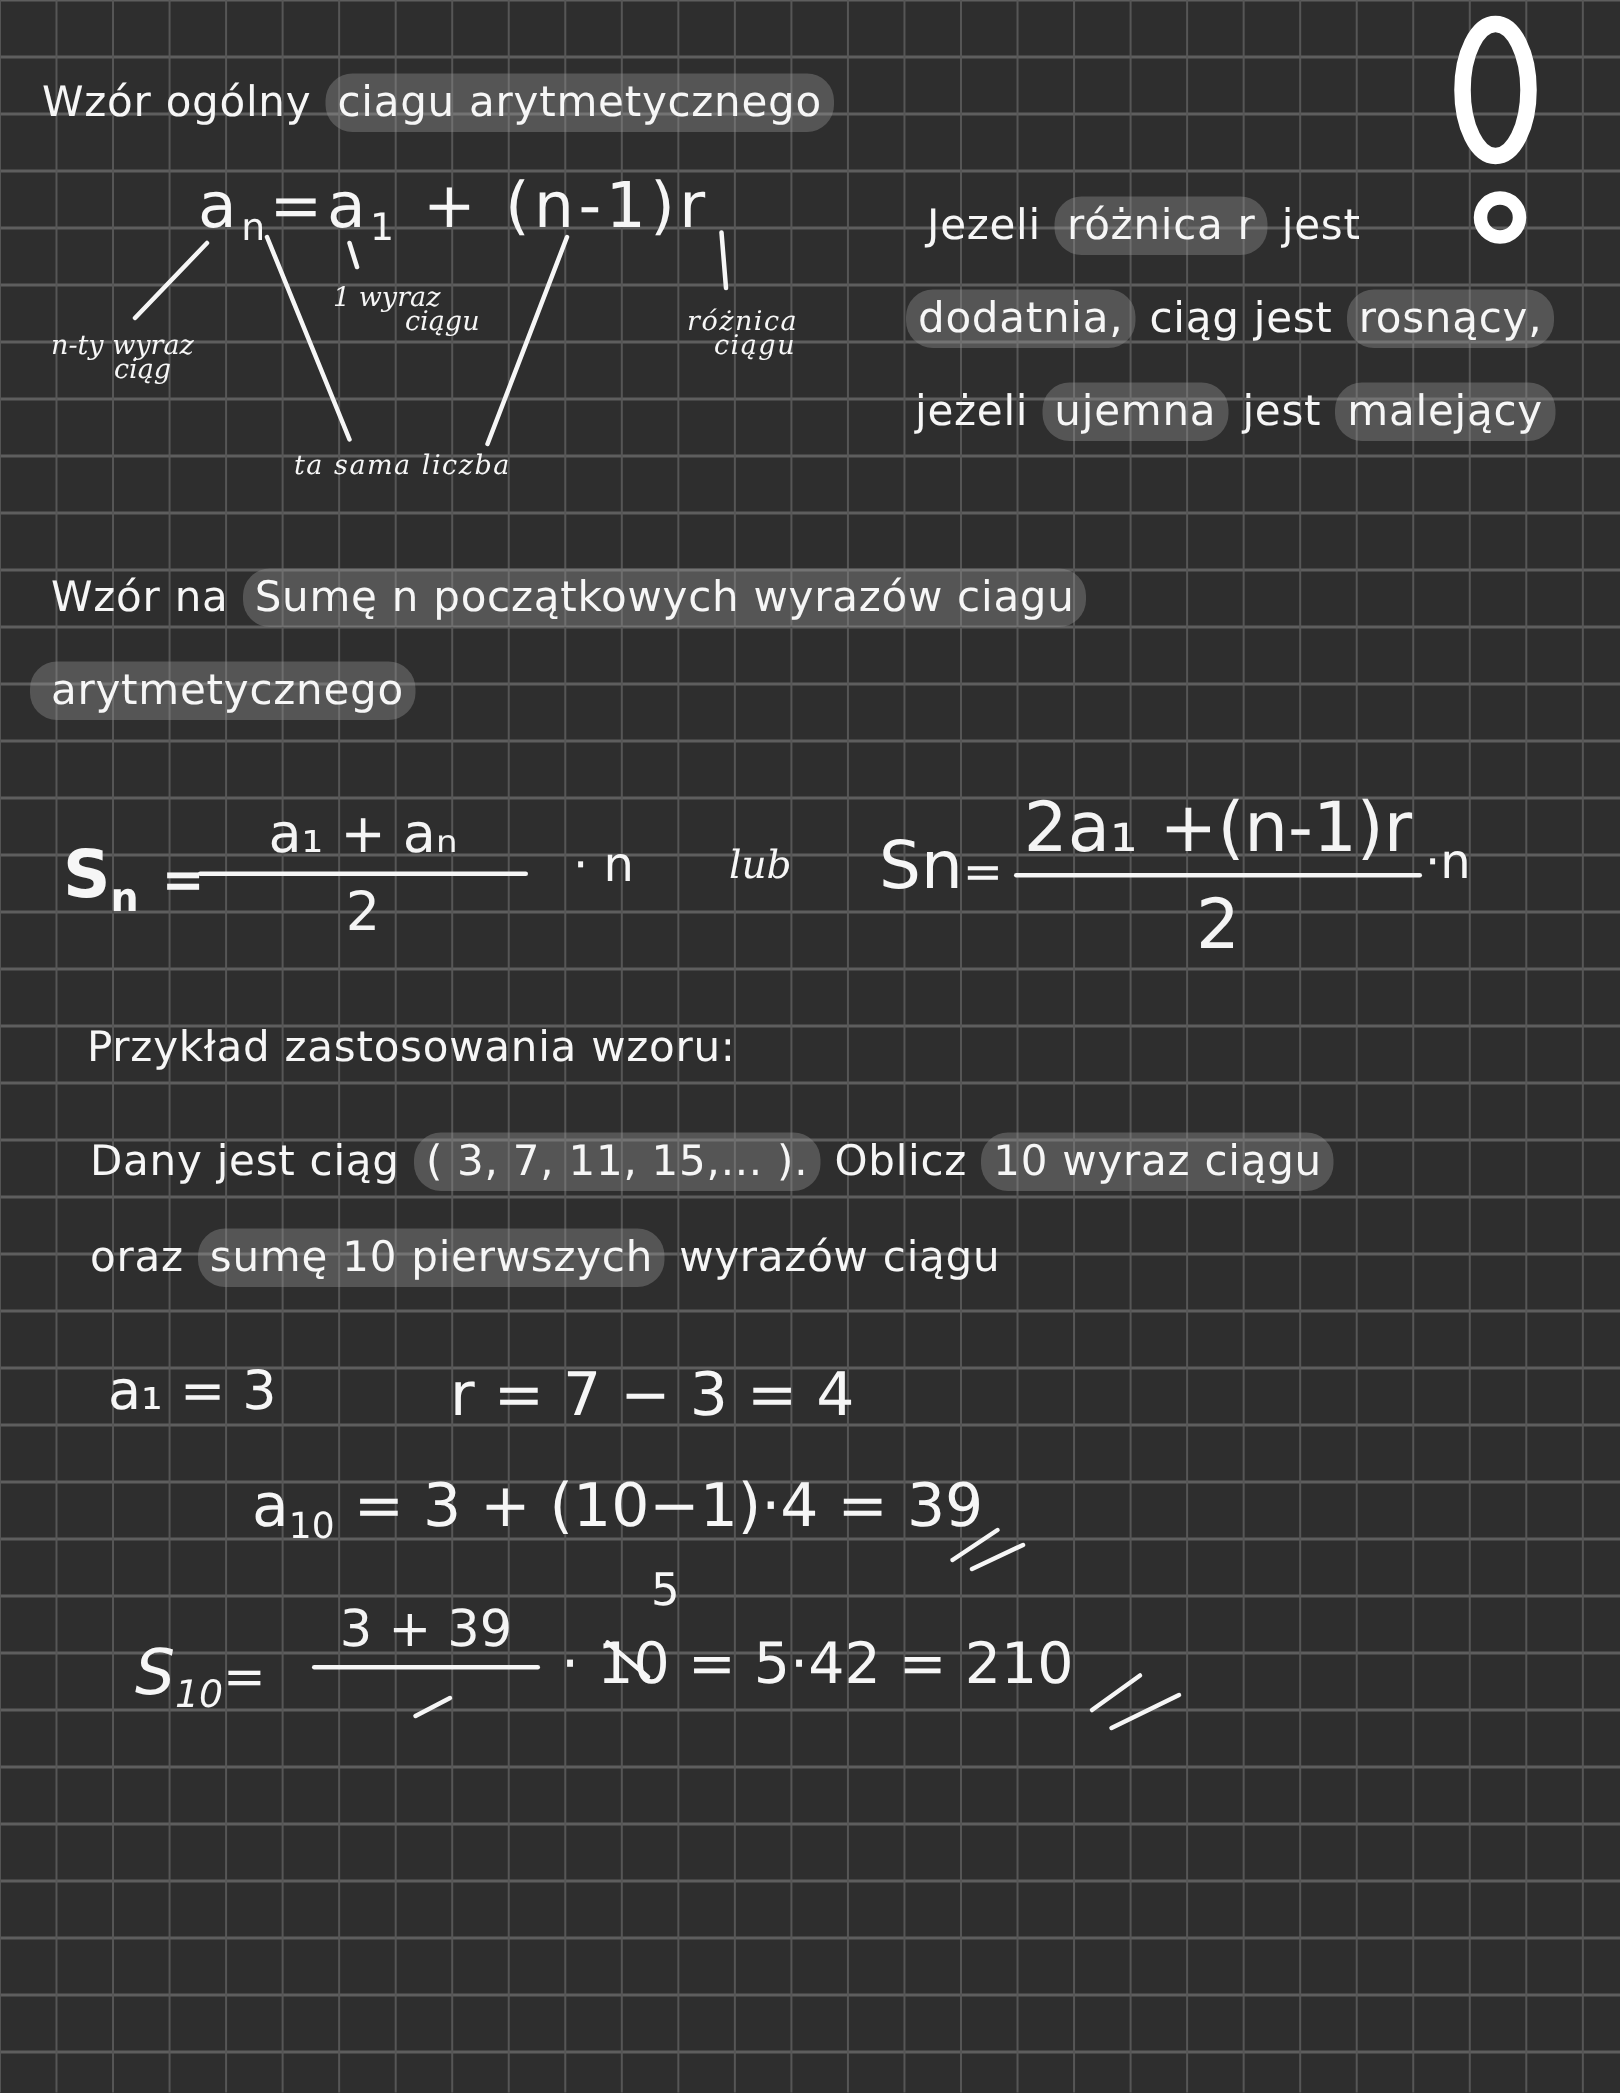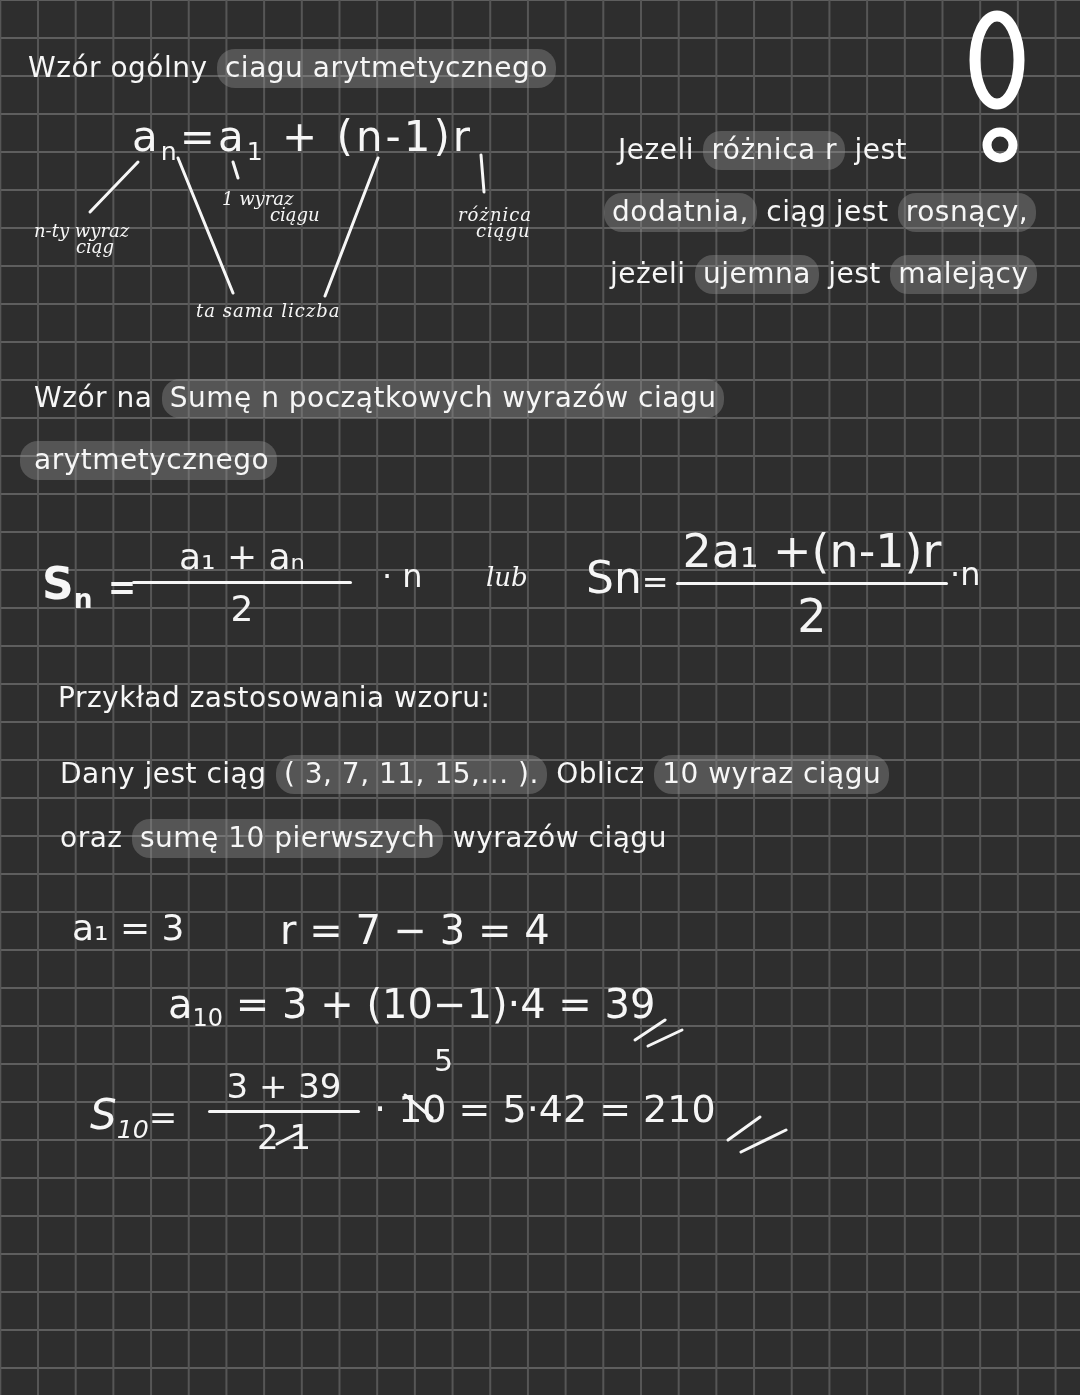--- a/index.html
+++ b/index.html
@@ -146,29 +146,28 @@
   <span>Oblicz</span>
   <span class="hl">10 wyraz ciągu</span>
 </div>
 <div class="t h1" style="left:60px; top:824px;">
   <span>oraz</span>
   <span class="hl">sumę 10 pierwszych</span>
   <span>wyrazów ciągu</span>
 </div>
 
 <div class="t math" style="left:72px; top:910px; font-size:36px;">a₁ = 3</div>
-<div class="t math" style="left:280px; top:910px; font-size:40px;">r = 7 − 3 = 4</div>
+<div class="t math" style="left:300px; top:910px; font-size:40px;">r = 7 − 3 = 4</div>
 
 <div class="t math" style="left:128px; top:984px; font-size:40px;margin-left:40px;">
   <span>a</span><span class="sub">10</span>
   <span>= 3 + (10−1)·4 = 39</span>
 </div>
 
 <div class="t math" style="left:90px; top:1094px; font-size:42px;font-style:italic;">
   <span>S</span><span class="sub">10</span><span style="font-size:34px;">=</span>
 </div>
 <div class="frac math" style="left:208px; top:1066px; width:152px; font-size:34px;">
   <span class="num">3 + 39</span>
   <span class="bar"></span>
-  <span class="den">2 1</span>
 </div>
 <div class="t math" style="left:434px; top:1046px; font-size:30px;">5</div>
 <div class="t math" style="left:374px; top:1090px; font-size:38px;">· 10 = 5·42 = 210</div>
 
 </body></html>

